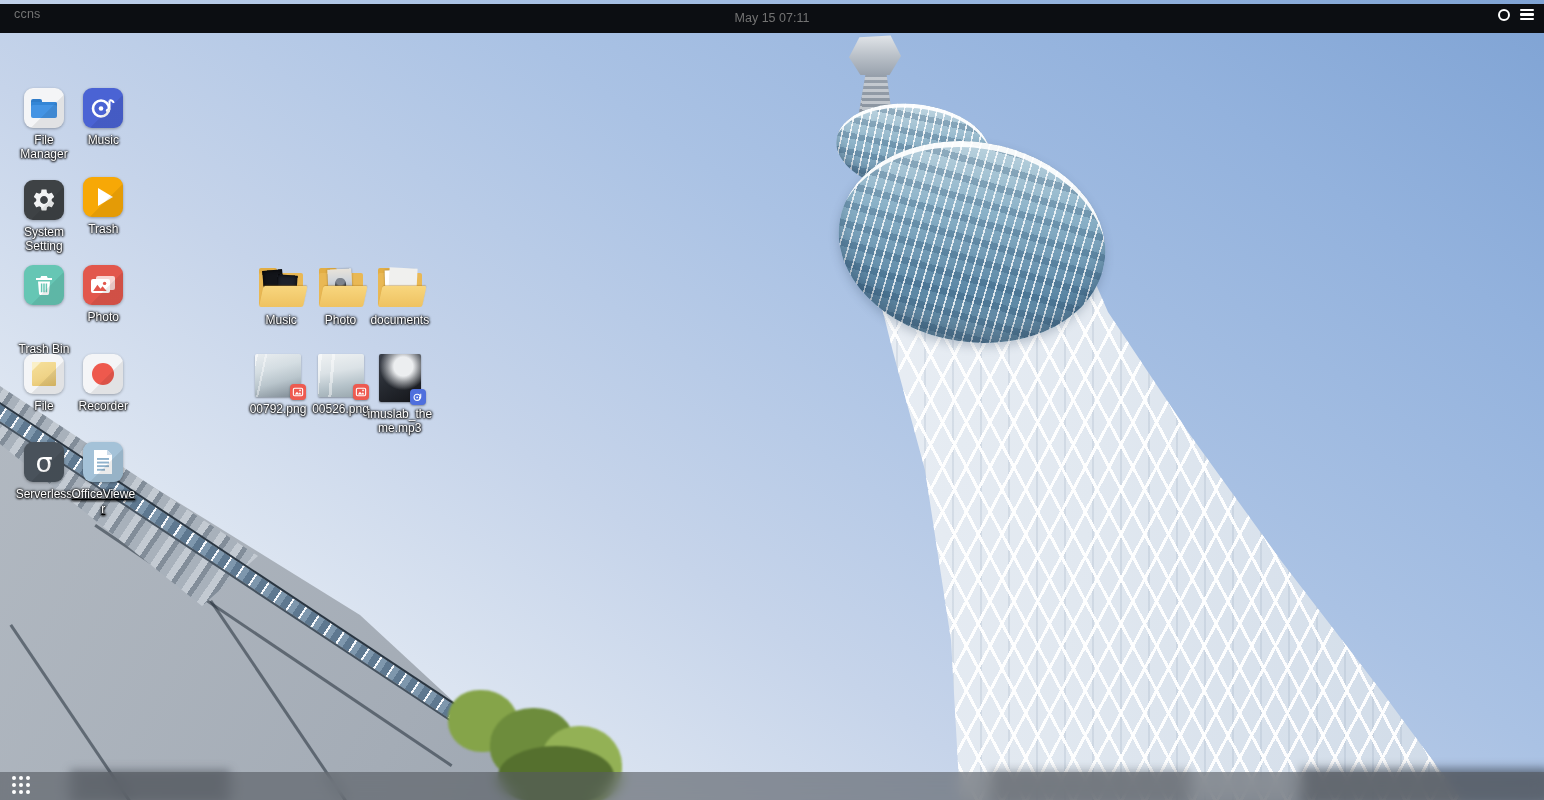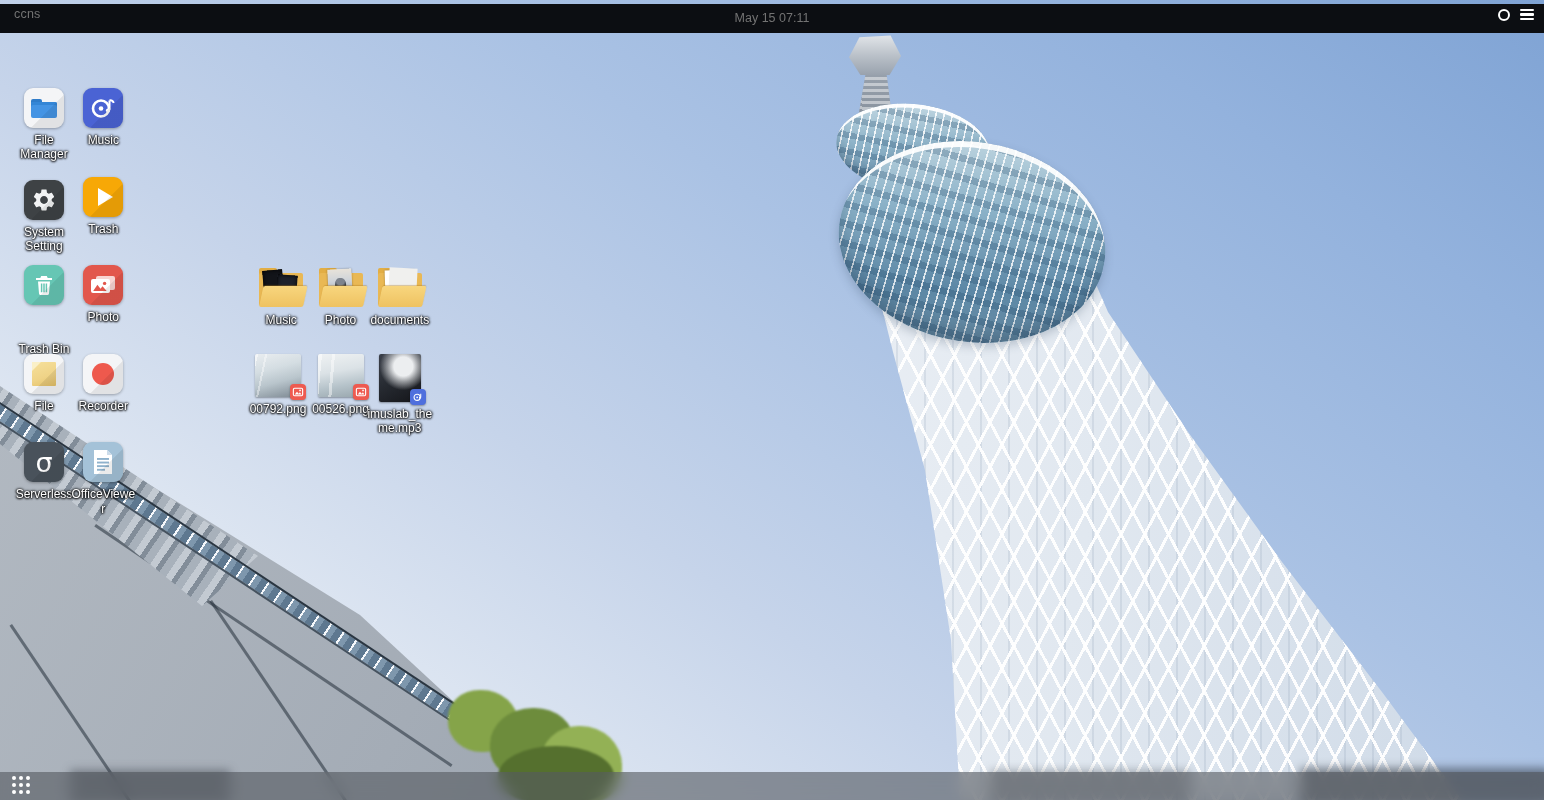--- a/index.html
+++ b/index.html
@@ -291,21 +291,21 @@
           <div class="rec-dot"></div>
         </div>
         <div class="icon-label">Recorder</div>
       </div>
       <div class="desk-icon" style="left: 15px; top: 373.4px;">
         <div class="tile t-srv">
           <span class="srv-sigma">σ</span>
         </div>
         <div class="icon-label">Serverless</div>
       </div>
-      <div class="desk-icon" style="left: 74.3px; top: 373.4px;">
+      <div class="desk-icon" style="left: 74.3px; top: 373.4px; text-decoration: underline;">
         <div class="tile t-ov">
           <svg width="22" height="26" viewBox="0 0 22 26">
             <path d="M2 1h13l5 5v19H2z" fill="#fff"></path>
             <path d="M15 1l5 5h-5z" fill="#ccdcea"></path>
             <rect x="5" y="9" width="12" height="1.9" fill="#8fb2cc"></rect>
             <rect x="5" y="12.6" width="12" height="1.9" fill="#8fb2cc"></rect>
             <rect x="5" y="16.2" width="12" height="1.9" fill="#8fb2cc"></rect>
             <rect x="5" y="19.8" width="8" height="1.9" fill="#8fb2cc"></rect>
           </svg>
         </div>

